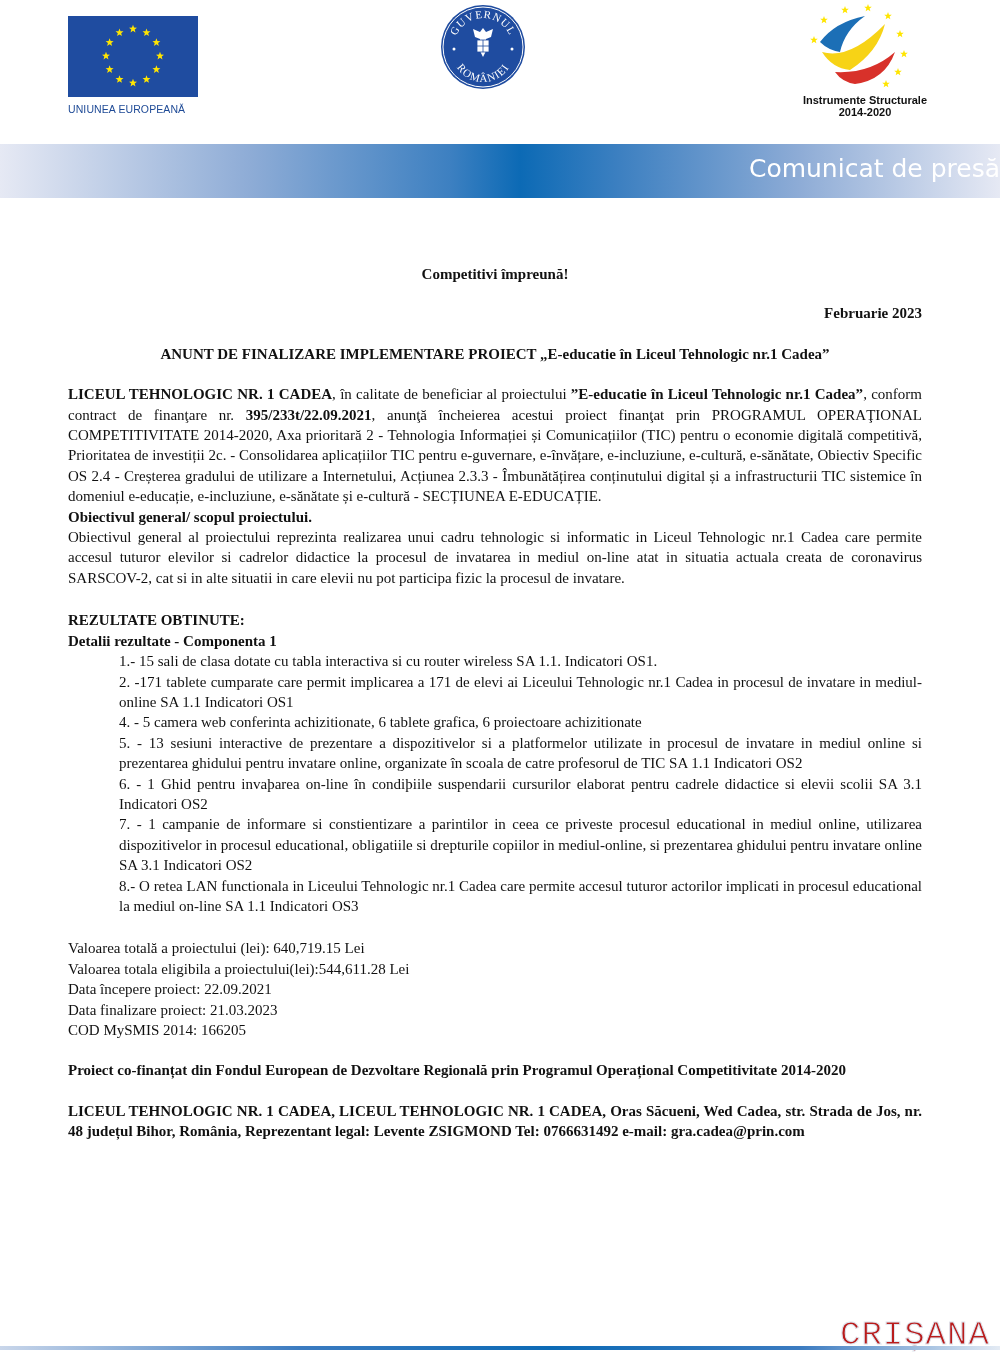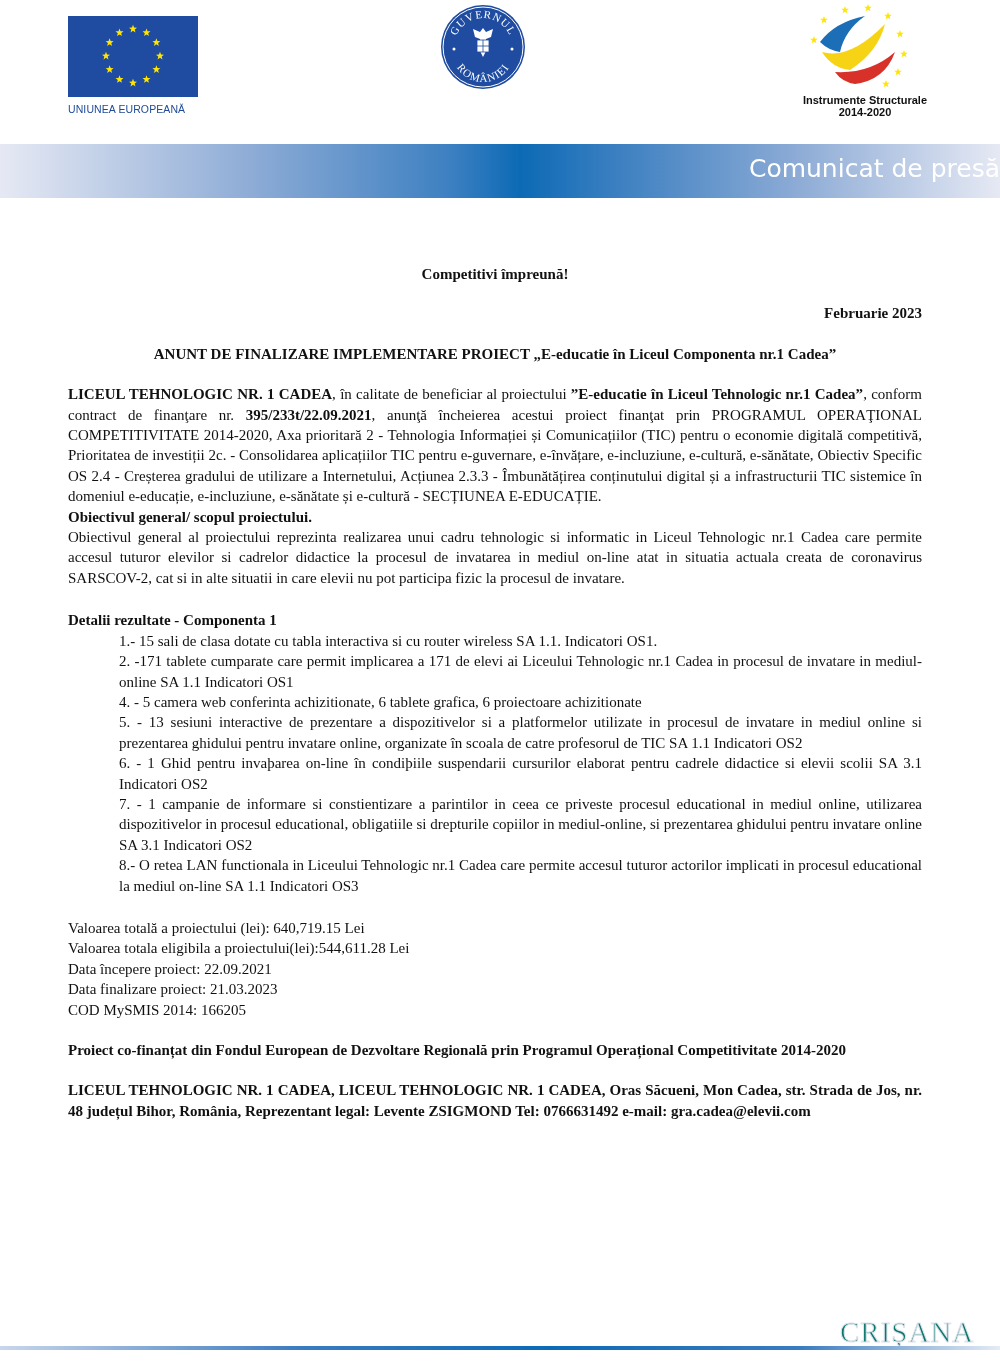--- a/index.html
+++ b/index.html
@@ -22,22 +22,22 @@
   .center { text-align:center; font-weight:bold; }
   .right { text-align:right; font-weight:bold; }
   p { margin:0; }
   .justify { text-align:justify; }
   .bold { font-weight:bold; }
   .list { padding-left:51px; }
   .list p { text-align:justify; }
   .gap { height:20px; }
   .footer-line { position:absolute; left:0; top:1346px; width:1000px; height:4px;
                  background:linear-gradient(to right,#c9d6ea 0%,#3b7bc0 30%,#0c6ab5 55%,#3b7bc0 80%,#e4ebf4 100%); }
-  .watermark { position:absolute; left:840px; top:1316px; font-family:Liberation Serif, serif;
-               font-size:29px; color:#0f766e; -webkit-text-stroke:1px #dfe5ee; letter-spacing:1px; }
+  .watermark { position:absolute; left:840px; top:1316px; font-family:Liberation Mono, monospace;
+               font-size:34px; color:#b91c1c; -webkit-text-stroke:1px #dfe5ee; letter-spacing:1px; }
 </style>
 </head>
 <body>
 
 <div class="logo-eu">
   <div class="eu-flag">
     <svg width="130" height="81" viewBox="0 0 130 81" id="eu-stars">
         <path d="M92.00 35.80 L93.04 38.57 L95.99 38.70 L93.68 40.55 L94.47 43.40 L92.00 41.76 L89.53 43.40 L90.32 40.55 L88.01 38.70 L90.96 38.57 Z" fill="#ffe500"></path>
         <path d="M88.38 49.30 L89.42 52.07 L92.38 52.20 L90.06 54.05 L90.85 56.90 L88.38 55.26 L85.91 56.90 L86.71 54.05 L84.39 52.20 L87.35 52.07 Z" fill="#ffe500"></path>
         <path d="M78.50 59.18 L79.54 61.96 L82.49 62.08 L80.18 63.93 L80.97 66.78 L78.50 65.15 L76.03 66.78 L76.82 63.93 L74.51 62.08 L77.46 61.96 Z" fill="#ffe500"></path>
@@ -103,30 +103,31 @@
 
 <div class="banner">
   <div class="banner-title">Comunicat de presă</div>
 </div>
 
 <div class="content">
   <p class="center">Competitivi împreună!</p>
   <div class="gap" style="height:19px"></div>
   <p class="right">Februarie 2023</p>
   <div class="gap" style="height:20px"></div>
-  <p class="center">ANUNT DE FINALIZARE IMPLEMENTARE PROIECT „E-educatie în Liceul Componenta nr.1 Cadea”</p>
+  <p class="center">ANUNT DE FINALIZARE IMPLEMENTARE PROIECT „E-educatie în Liceul Tehnologic nr.1 Cadea”</p>
   <div class="gap" style="height:20px"></div>
 
   <p class="justify">
     <span class="bold">LICEUL TEHNOLOGIC NR. 1 CADEA</span><span>, în calitate de beneficiar al proiectului </span><span class="bold">”E-educatie în Liceul Tehnologic nr.1 Cadea”</span><span>, conform contract de finanţare nr. </span><span class="bold">395/233t/22.09.2021</span><span>, anunţă încheierea acestui proiect finanţat prin PROGRAMUL OPERAŢIONAL COMPETITIVITATE 2014-2020, Axa prioritară 2 - Tehnologia Informației și Comunicațiilor (TIC) pentru o economie digitală competitivă, Prioritatea de investiții 2c. - Consolidarea aplicațiilor TIC pentru e-guvernare, e-învățare, e-incluziune, e-cultură, e-sănătate, Obiectiv Specific OS 2.4 - Creșterea gradului de utilizare a Internetului, Acțiunea 2.3.3 - Îmbunătățirea conținutului digital și a infrastructurii TIC sistemice în domeniul e-educație, e-incluziune, e-sănătate și e-cultură - SECȚIUNEA E-EDUCAȚIE.</span>
   </p>
   <p class="bold">Obiectivul general/ scopul proiectului.</p>
   <p class="justify">Obiectivul general al proiectului reprezinta realizarea unui cadru tehnologic si informatic in Liceul Tehnologic nr.1 Cadea care permite accesul tuturor elevilor si cadrelor didactice la procesul de invatarea in mediul on-line atat in situatia actuala creata de coronavirus SARSCOV-2, cat si in alte situatii in care elevii nu pot participa fizic la procesul de invatare.</p>
   <div class="gap" style="height:22px"></div>
 
+  <p class="bold">REZULTATE OBTINUTE:</p>
   <p class="bold">Detalii rezultate - Componenta 1</p>
   <div class="list">
     <p>1.- 15 sali de clasa dotate cu tabla interactiva si cu router wireless SA 1.1. Indicatori OS1.</p>
     <p>2. -171 tablete cumparate care permit implicarea a 171 de elevi ai Liceului Tehnologic nr.1 Cadea in procesul de invatare in mediul-online SA 1.1 Indicatori OS1</p>
     <p>4. - 5 camera web conferinta achizitionate, 6 tablete grafica, 6 proiectoare achizitionate</p>
     <p>5. - 13 sesiuni interactive de prezentare a dispozitivelor si a platformelor utilizate in procesul de invatare in mediul online si prezentarea ghidului pentru invatare online, organizate în scoala de catre profesorul de TIC SA 1.1 Indicatori OS2</p>
     <p>6. - 1 Ghid pentru invaþarea on-line în condiþiile suspendarii cursurilor elaborat pentru cadrele didactice si elevii scolii SA 3.1 Indicatori OS2</p>
     <p>7. - 1 campanie de informare si constientizare a parintilor in ceea ce priveste procesul educational in mediul online, utilizarea dispozitivelor in procesul educational, obligatiile si drepturile copiilor in mediul-online, si prezentarea ghidului pentru  invatare online SA 3.1 Indicatori OS2</p>
     <p>8.- O retea LAN functionala in Liceului Tehnologic nr.1 Cadea care permite accesul tuturor actorilor implicati in procesul educational la mediul on-line SA 1.1 Indicatori OS3</p>
   </div>
@@ -137,17 +138,17 @@
     <p>Valoarea totala eligibila a proiectului(lei):544,611.28 Lei</p>
     <p>Data începere proiect: 22.09.2021</p>
     <p>Data finalizare proiect: 21.03.2023</p>
     <p>COD MySMIS 2014: 166205</p>
   </div>
   <div class="gap" style="height:20px"></div>
 
   <p class="bold justify">Proiect co-finanțat din Fondul European de Dezvoltare Regională prin Programul Operațional Competitivitate 2014-2020</p>
   <div class="gap" style="height:20px"></div>
 
-  <p class="bold justify"><span>LICEUL TEHNOLOGIC NR. 1 CADEA, LICEUL TEHNOLOGIC NR. 1 CADEA, Oras Săcueni, Mon Cadea, str. Strada de Jos, nr. 48 județul Bihor, România, Reprezentant legal: Levente ZSIGMOND Tel: 0766631492 e-mail: </span><span>gra.cadea@elevii.com</span></p>
+  <p class="bold justify"><span>LICEUL TEHNOLOGIC NR. 1 CADEA, LICEUL TEHNOLOGIC NR. 1 CADEA, Oras Săcueni, Wed Cadea, str. Strada de Jos, nr. 48 județul Bihor, România, Reprezentant legal: Levente ZSIGMOND Tel: 0766631492 e-mail: </span><span>gra.cadea@prin.com</span></p>
 </div>
 
 <div class="watermark">CRIȘANA</div>
 <div class="footer-line"></div>
 
 </body></html>

